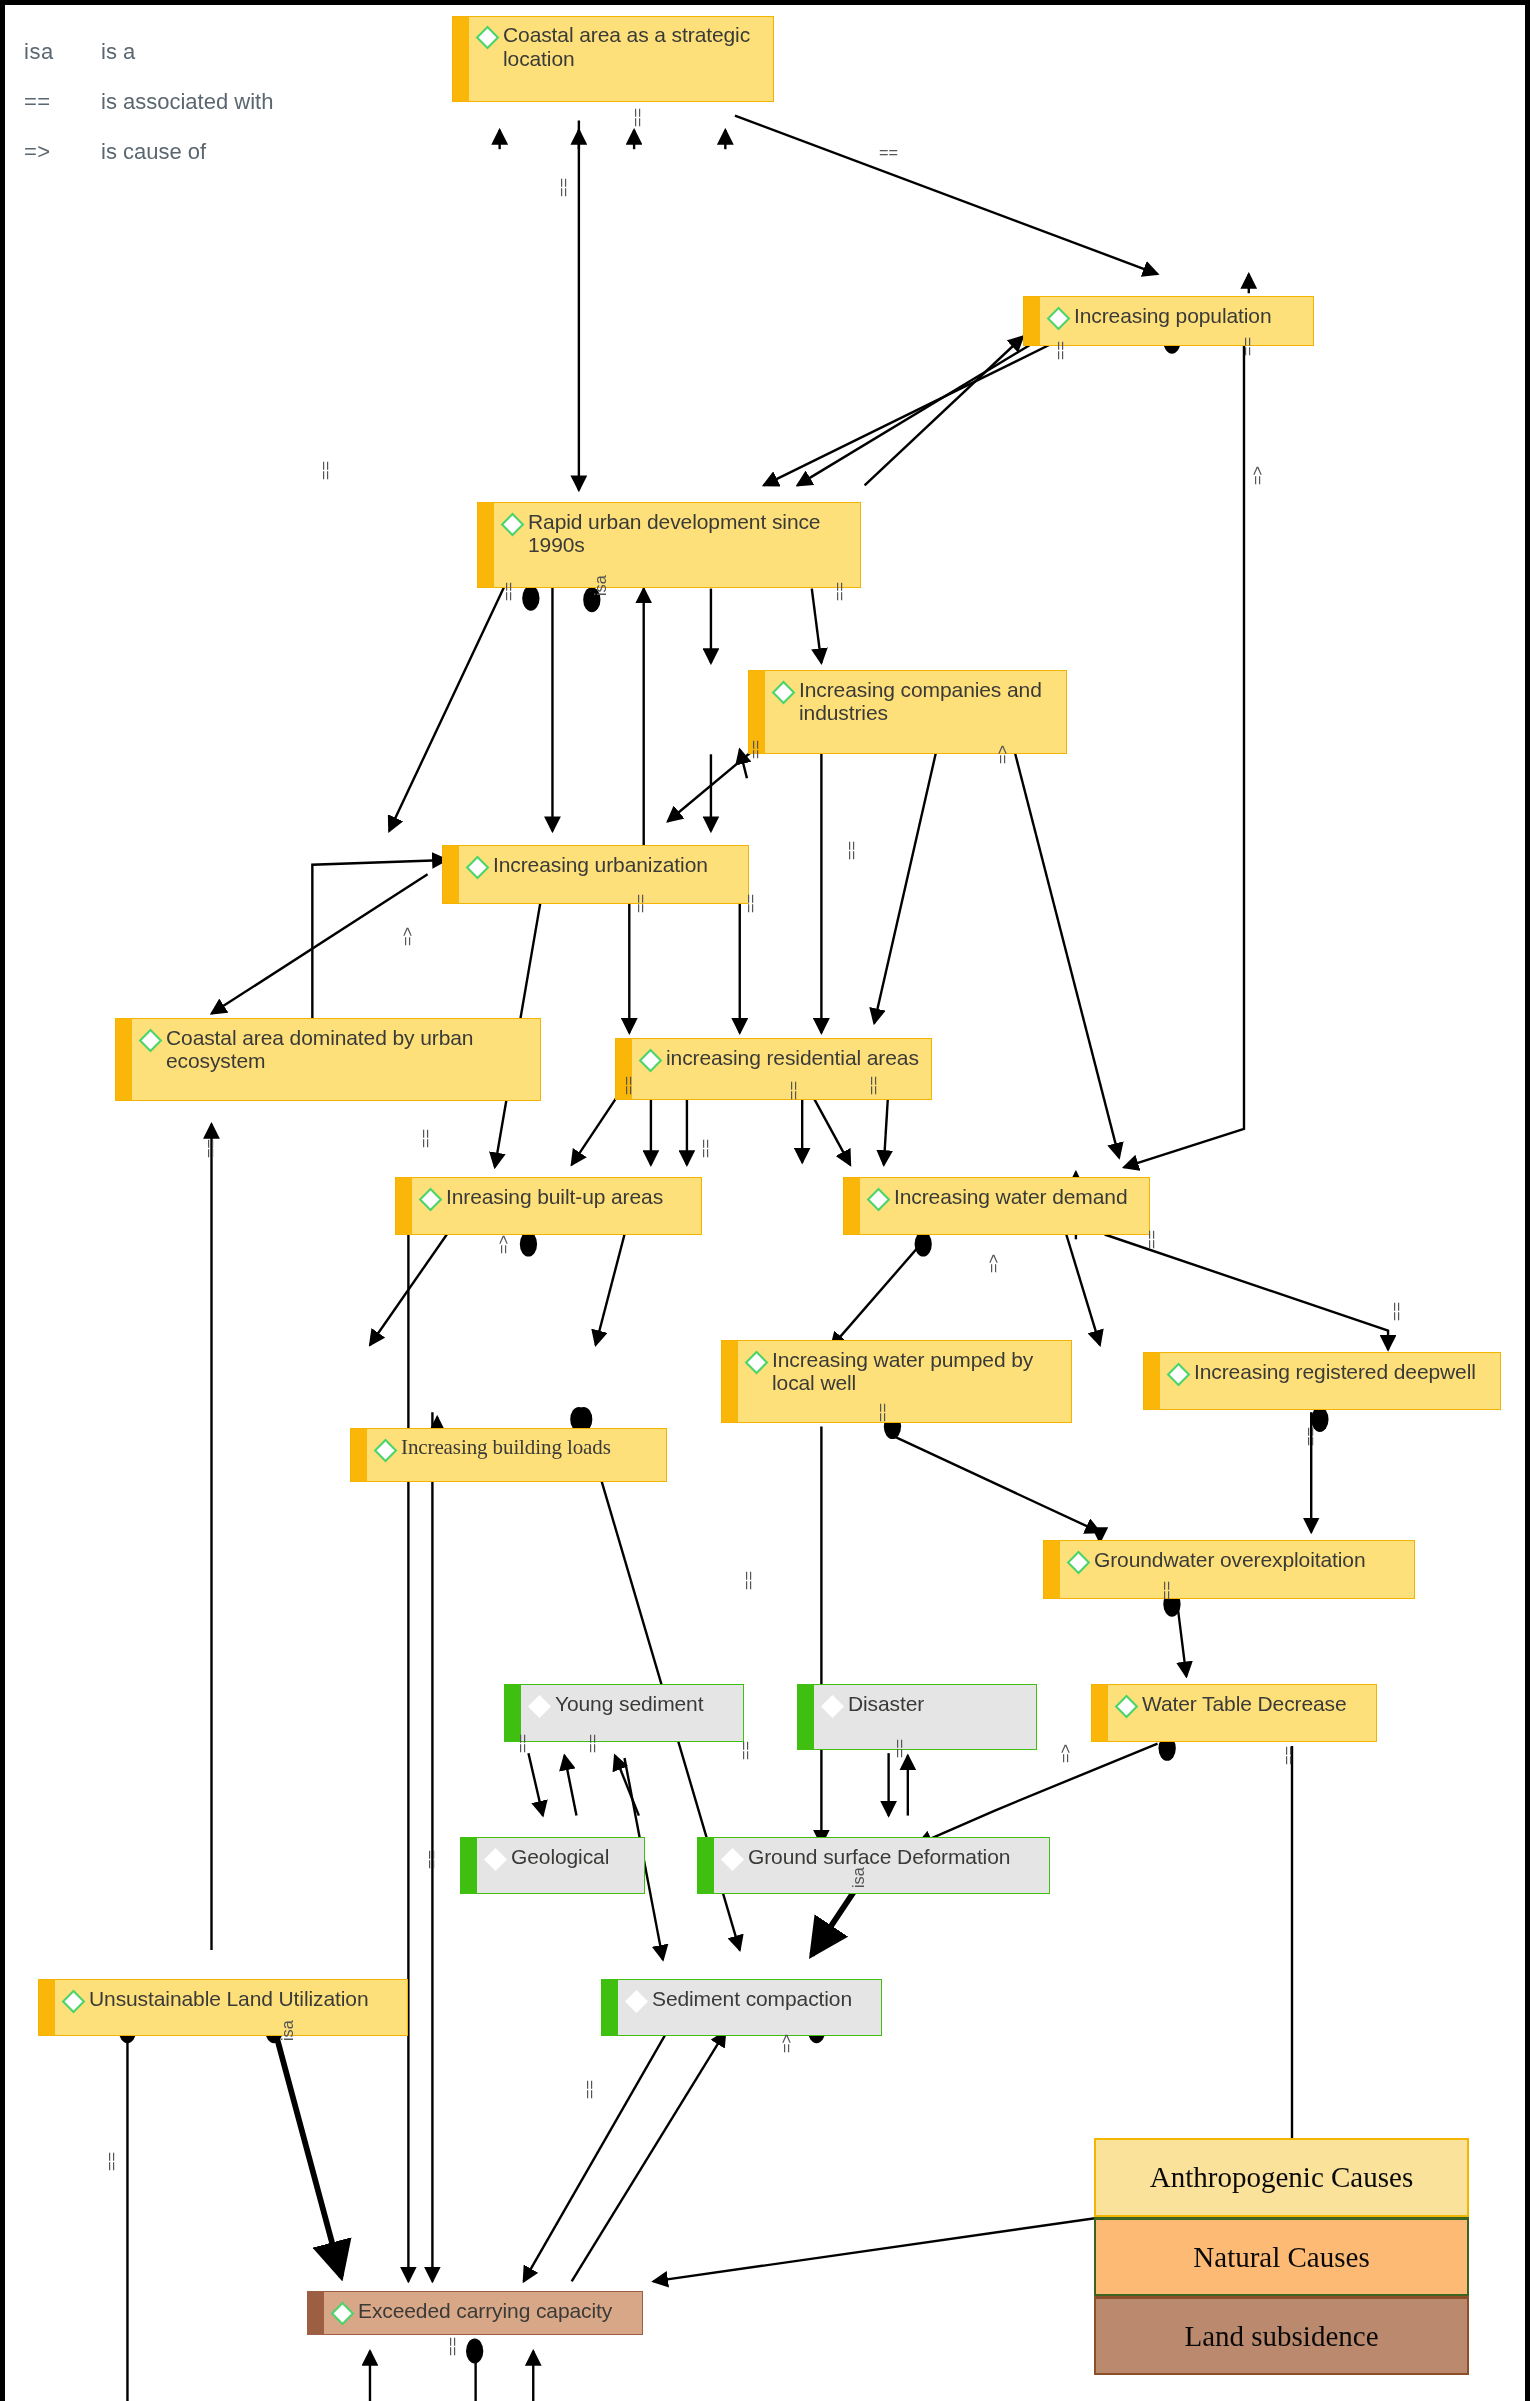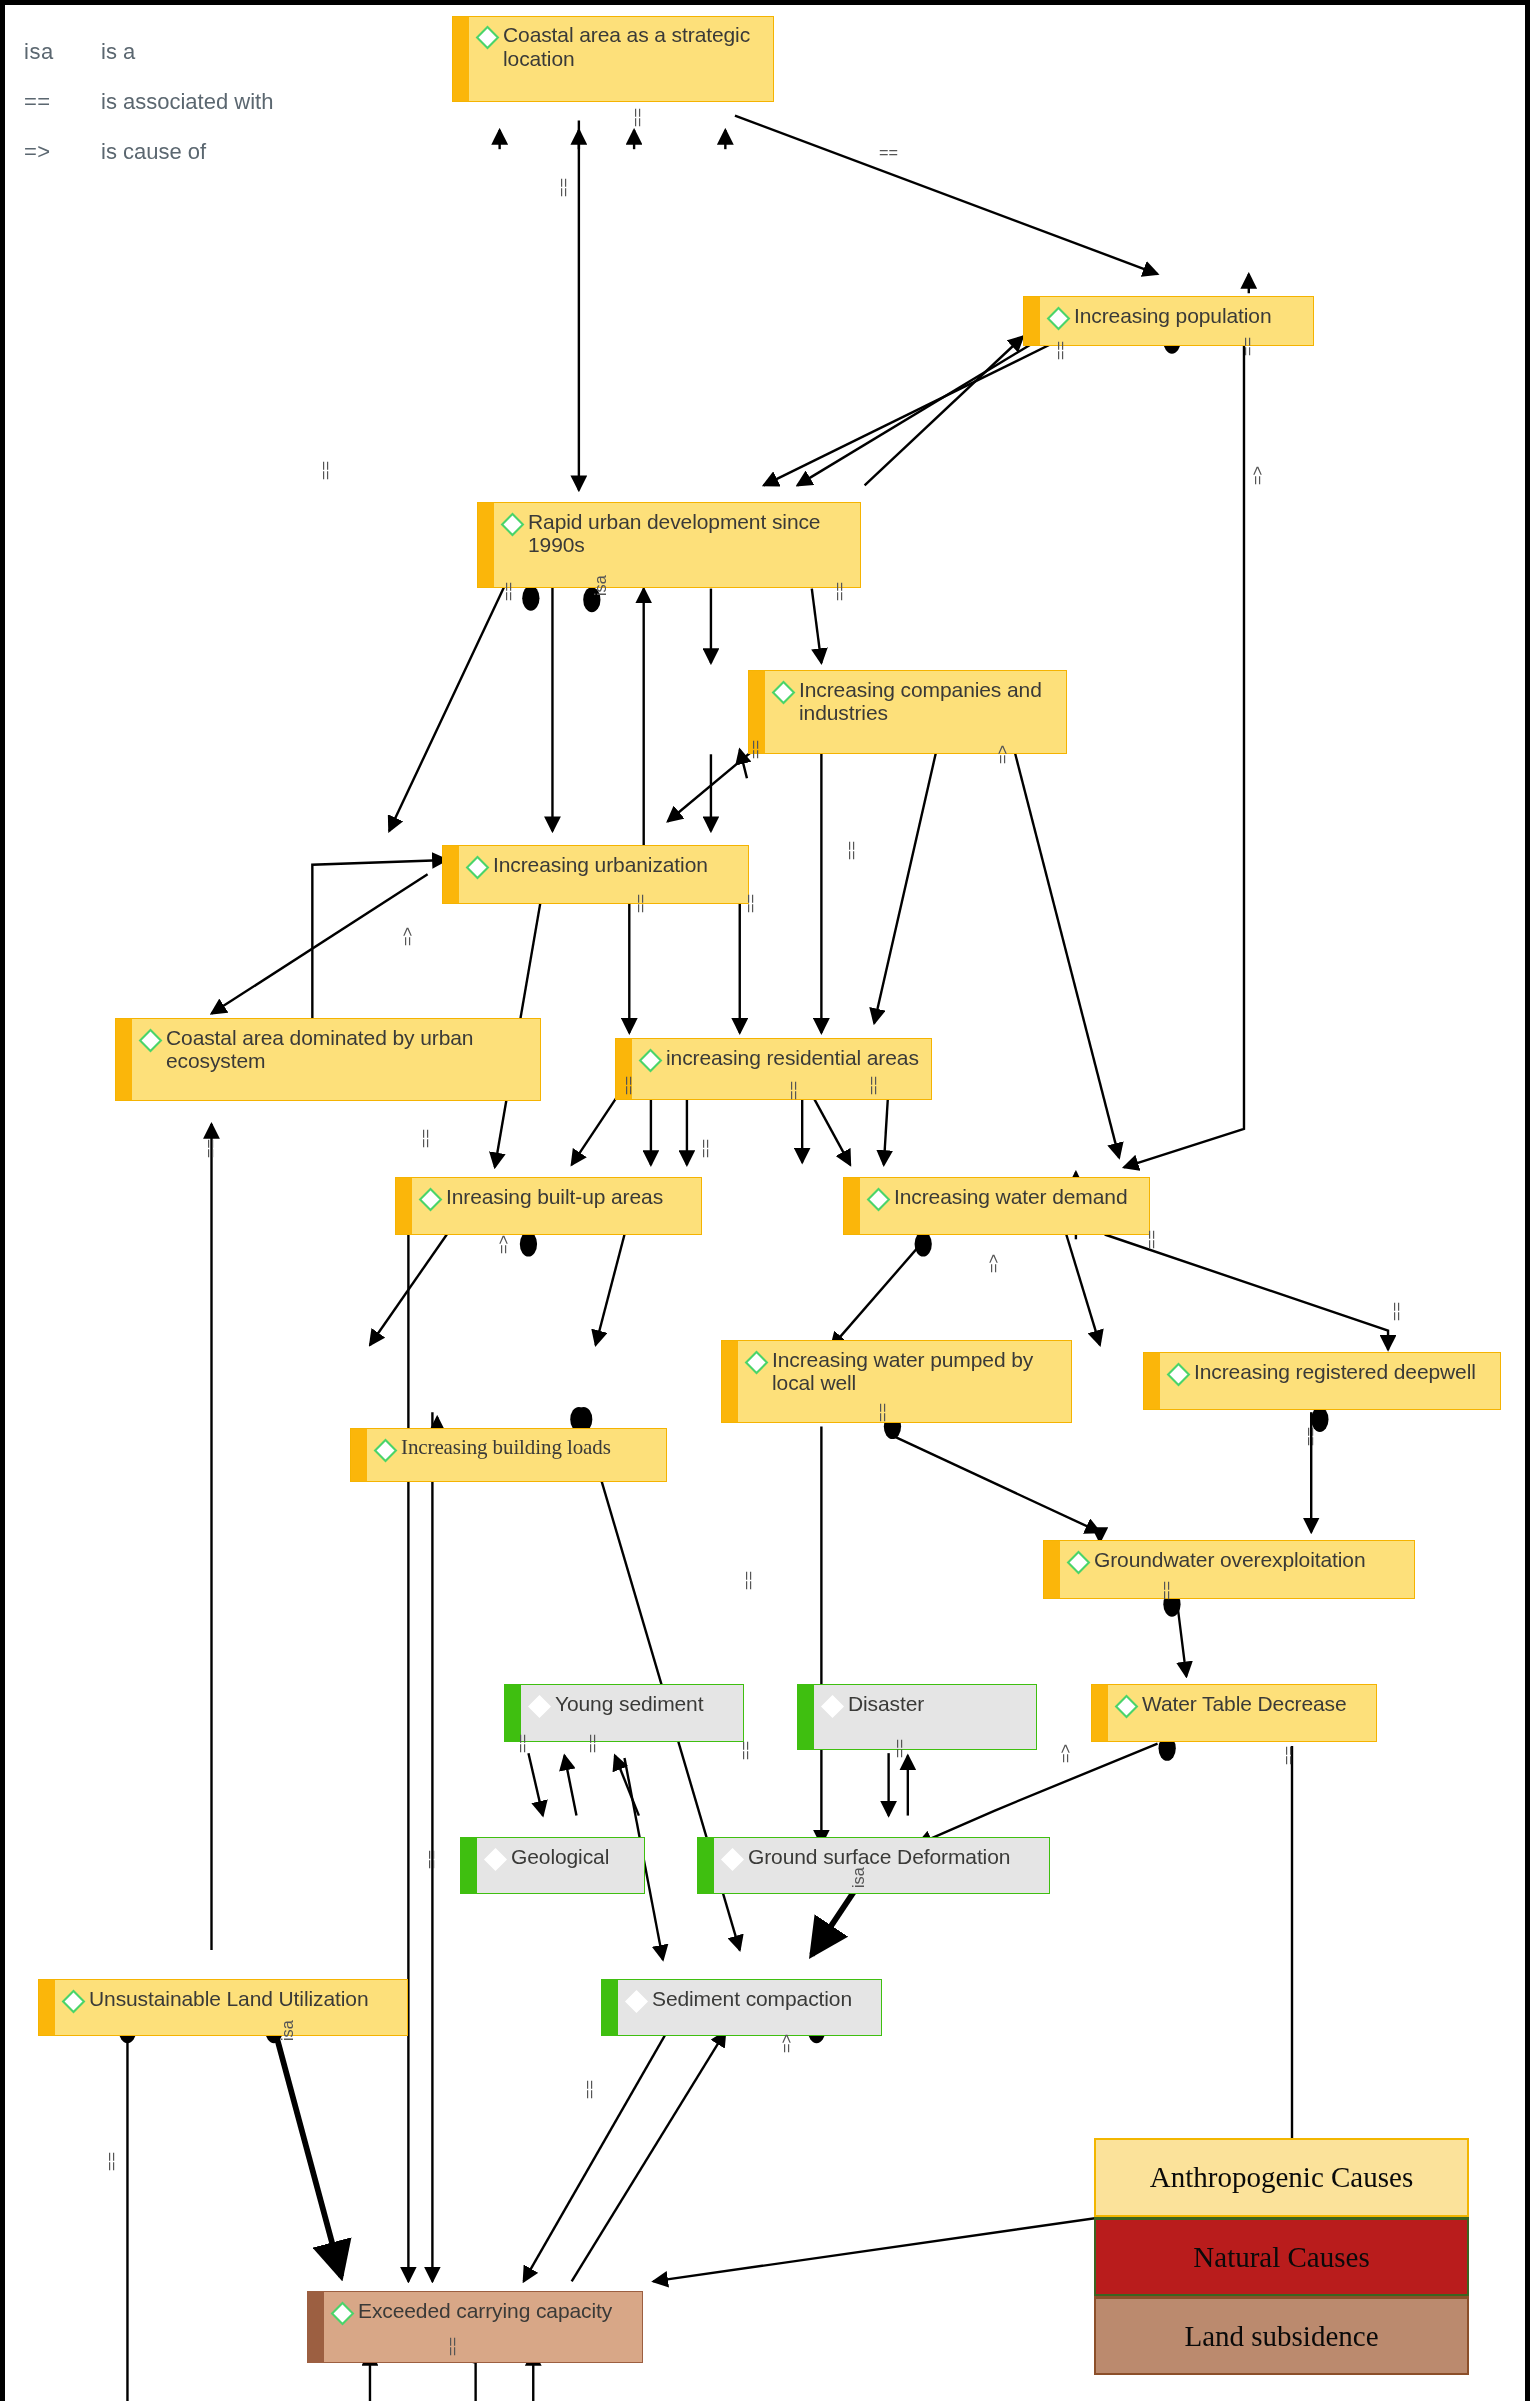--- a/index.html
+++ b/index.html
@@ -78,21 +78,21 @@
   .catrow{
     height:79px;
     display:flex;align-items:center;justify-content:center;
     border:2.4px solid;
     box-sizing:border-box;
     font-family:"Liberation Serif", serif;
     font-size:29px;
     color:#0a0a0a;
   }
   .cat-anthro{background:#fbe29a;border-color:#f2b600;}
-  .cat-nat{background:#b91c1c;border-color:#3c6420;border-top-width:3.4px;}
+  .cat-nat{background:#fdba74;border-color:#3c6420;border-top-width:3.4px;}
   .cat-sub{background:#bb8a6e;border-color:#8b4f2a;border-top-width:3.4px;}
 </style>
 </head>
 <body>
 
 <div id="canvas">
 
   <svg id="edges" viewBox="0 0 3186 5272" width="1530" height="2532" xmlns="http://www.w3.org/2000/svg">
     <defs>
       <marker id="arw" viewBox="0 0 12 12" refX="10.5" refY="6" markerWidth="7" markerHeight="7" orient="auto-start-reverse">
@@ -486,21 +486,21 @@
   <div class="node n-anthro" style="left:33px;top:1974px;width:370px;height:57px;">
     <div class="bar"></div>
     <div class="body">
       <svg class="dia" viewBox="0 0 24 24">
           <path d="M12 2 L22 12 L12 22 L2 12 Z" fill="#ffffff" stroke="#4ad46a" stroke-width="2"></path>
         </svg>
       <span class="lbl">Unsustainable Land Utilization</span>
     </div>
   </div>
 
-  <div class="node n-sub" style="left:302px;top:2286px;width:336px;height:72px;justify-content:space-between;">
+  <div class="node n-sub" style="left:302px;top:2286px;width:336px;height:44px;justify-content:space-between;">
     <div class="bar"></div>
     <div class="body">
       <svg class="dia" viewBox="0 0 24 24">
           <path d="M12 2 L22 12 L12 22 L2 12 Z" fill="#ffffff" stroke="#4ad46a" stroke-width="2"></path>
         </svg>
       <span class="lbl">Exceeded carrying capacity</span>
     </div>
   </div>
 
   <div class="catbox">

